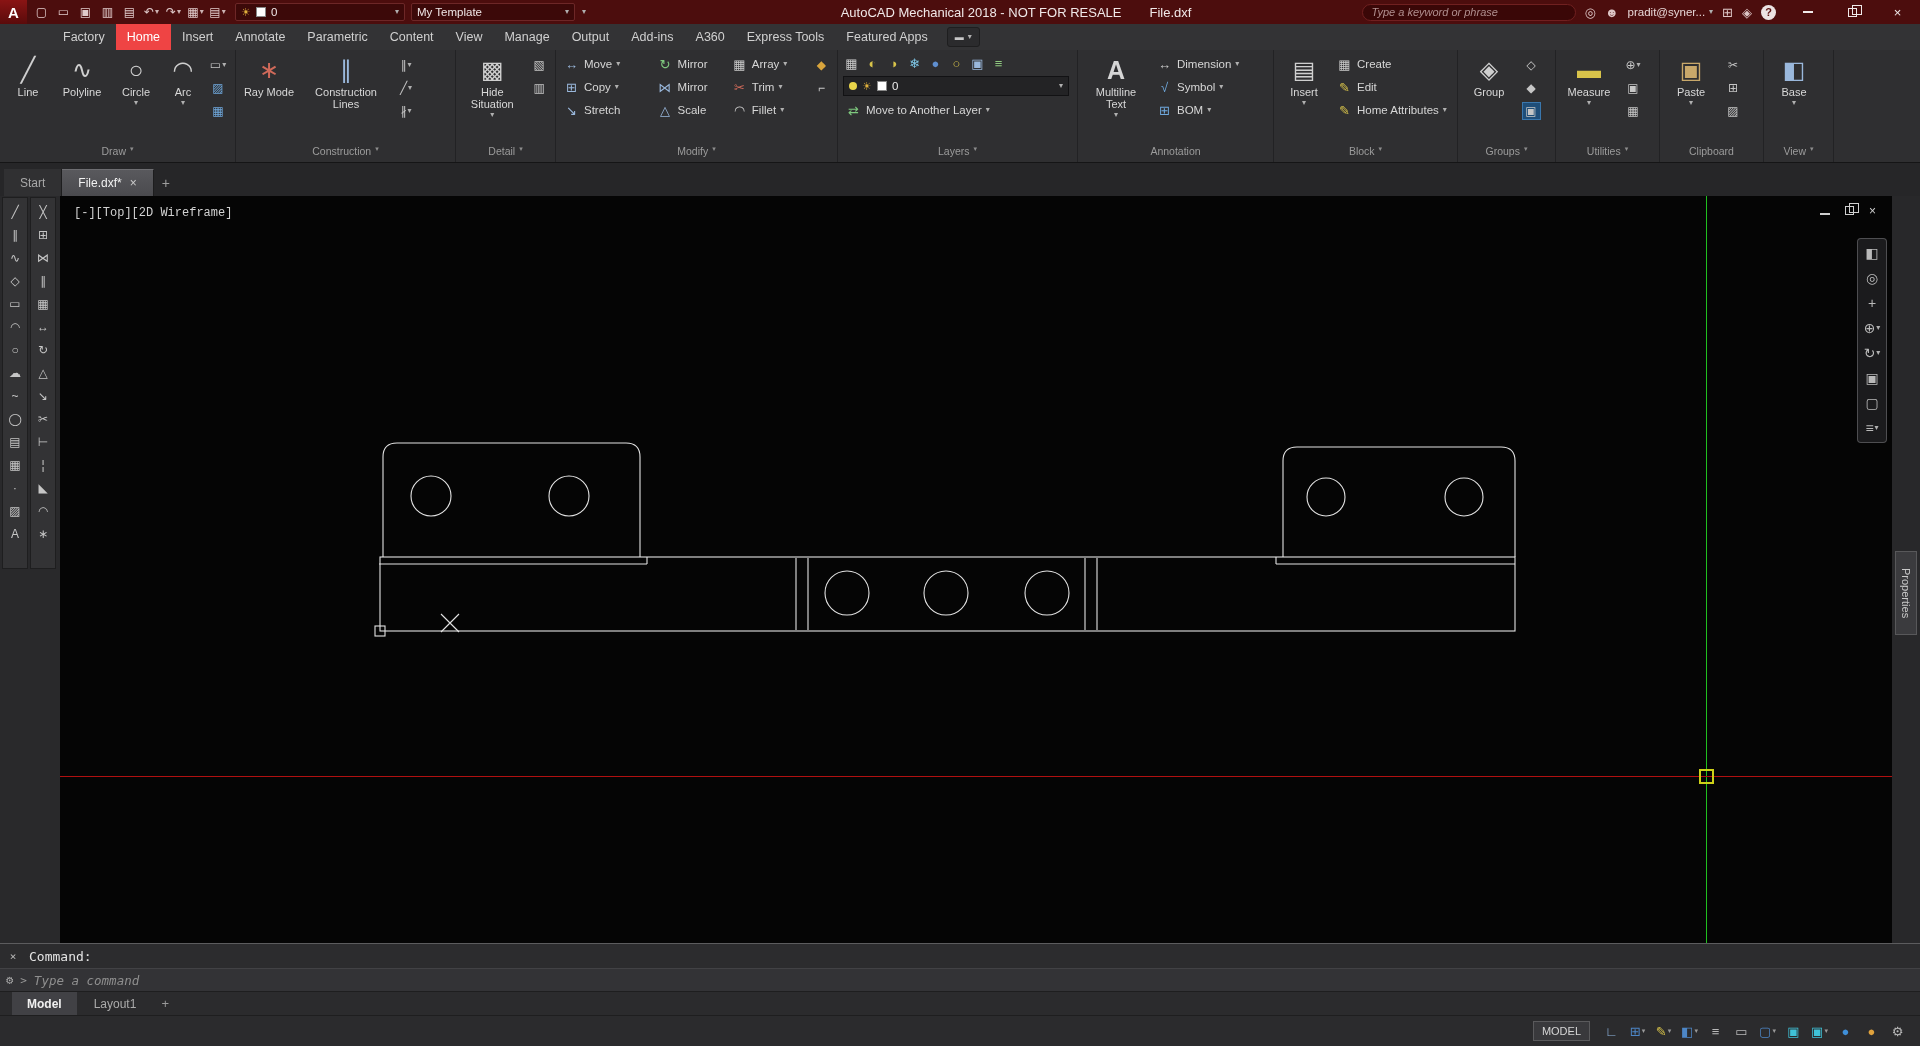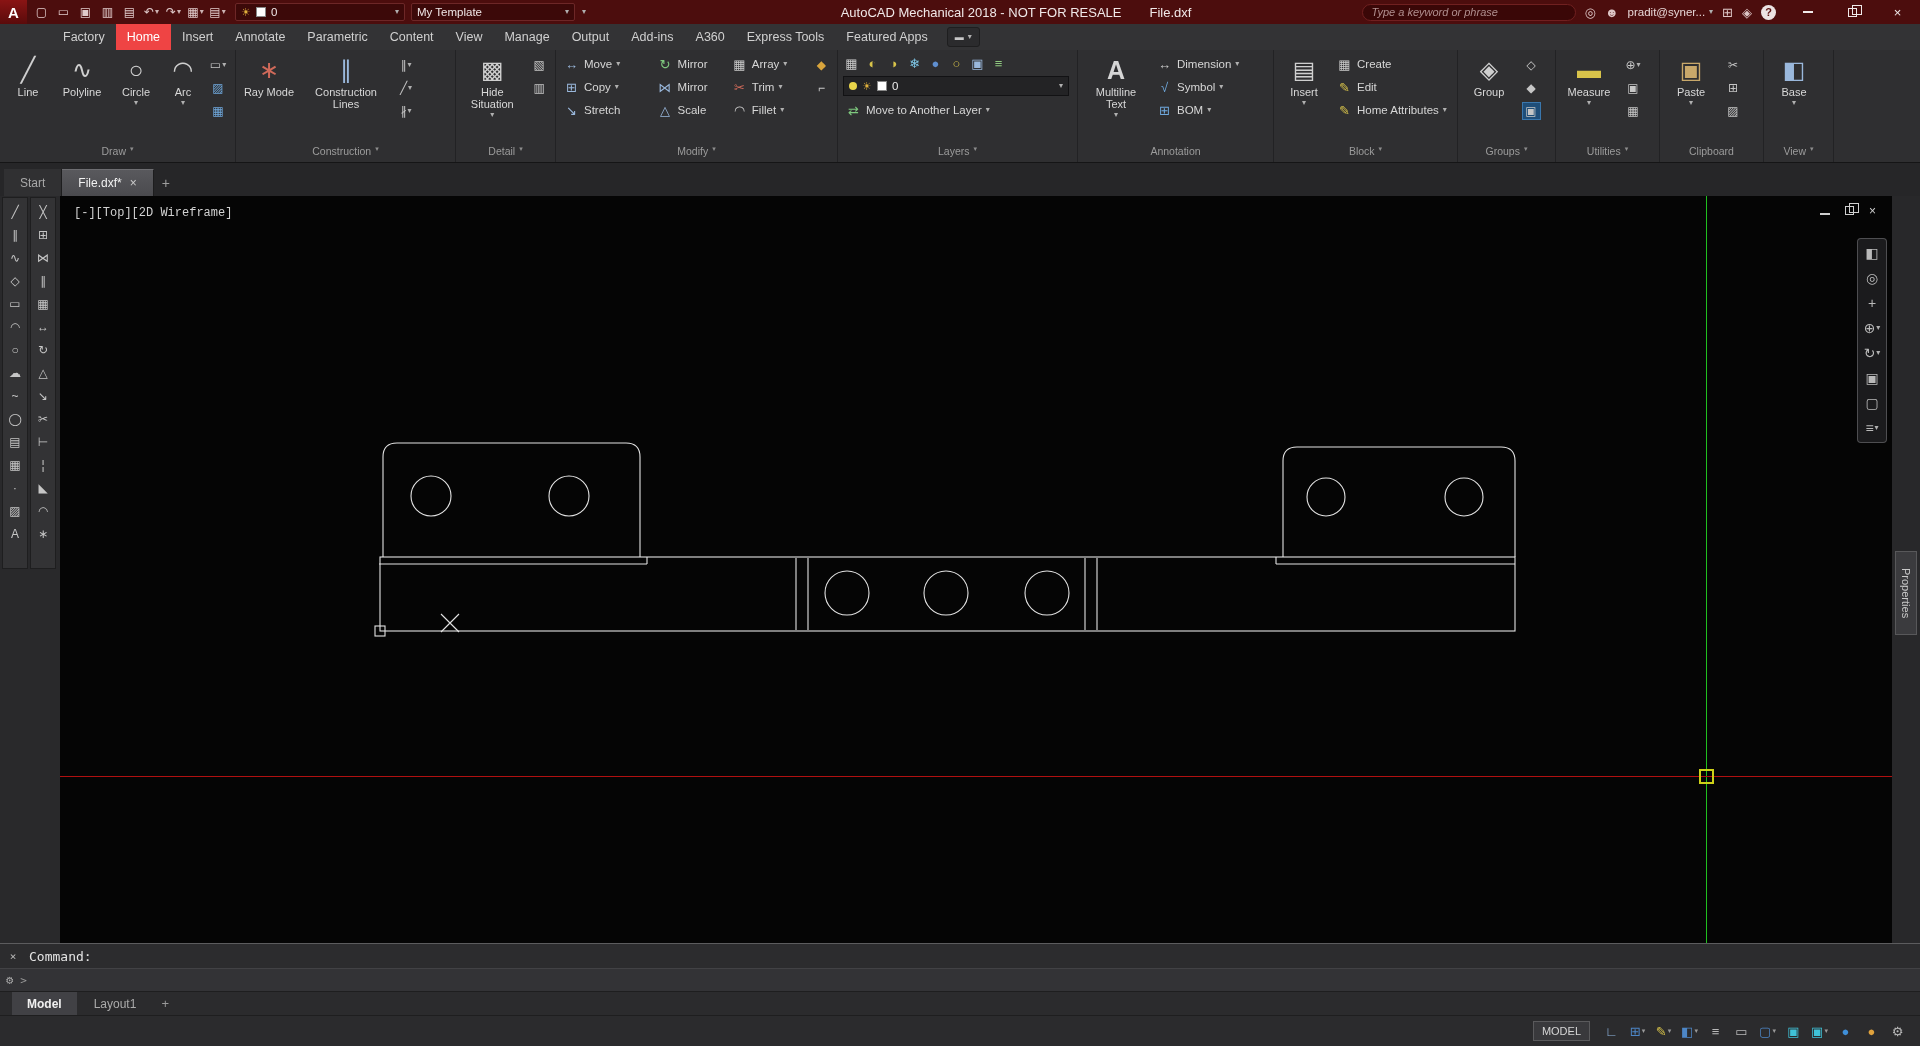--- a/index.html
+++ b/index.html
@@ -636,20 +636,21 @@
 </div>
 
 <div class="cmd">
   <div class="cmd-hist">
     <span class="cmd-close">×</span>
     <span>Command:</span>
   </div>
   <div class="cmd-input-row">
     <span class="cmd-tool">⚙</span>
     <span class="cmd-prompt">&gt;</span>
+    <input class="cmd-input" placeholder="Type a command" style="">
   </div>
 </div>
 
 <div class="ltabs">
   <div class="ltab active">Model</div>
   <div class="ltab">Layout1</div>
   <div class="ltab-add">+</div>
 </div>
 
 <div class="statusbar">

